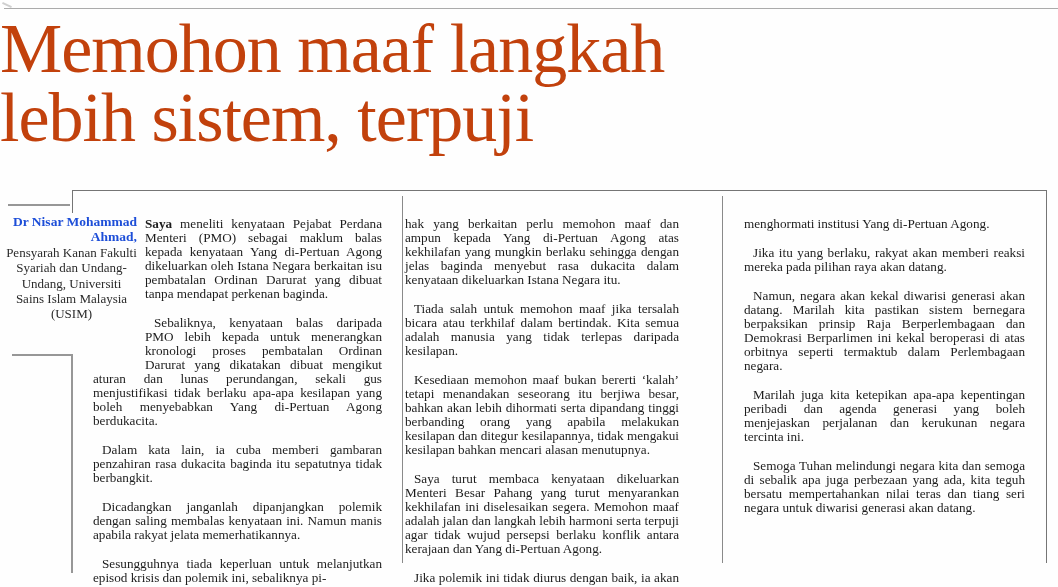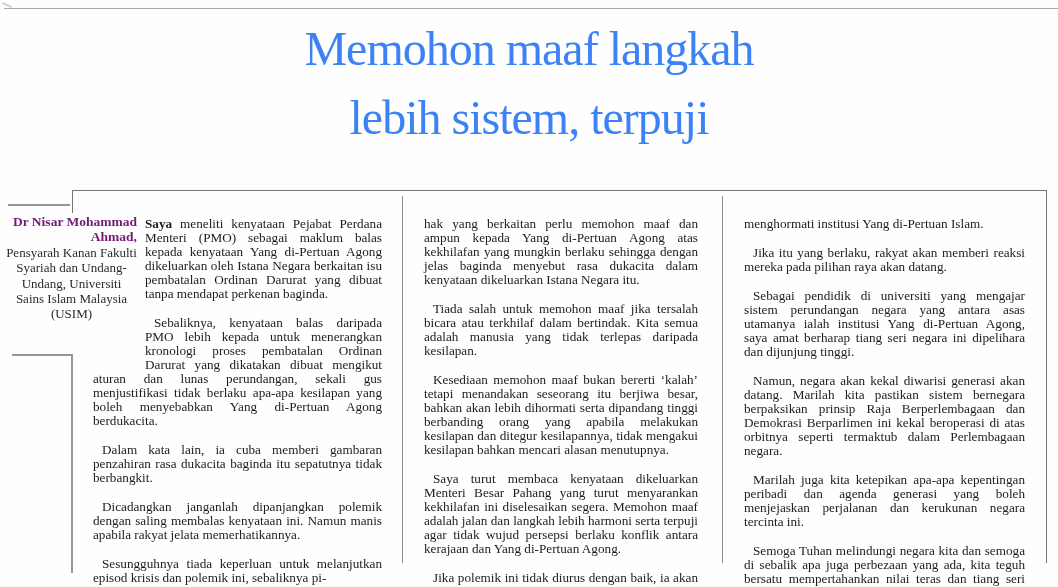--- a/index.html
+++ b/index.html
@@ -9,59 +9,59 @@
     background:#fefefe;
     font-family:"Liberation Serif", serif;
     overflow:hidden;
     margin:0 auto;
   }
   .top-page-rule{position:absolute;top:8px;left:4px;width:1054px;height:1px;background:#ababab;}
   .top-page-nick{position:absolute;top:4px;left:2px;width:10px;height:2px;background:#cfcfcf;transform:rotate(25deg);}
 
   .headline{
     position:absolute;top:14px;left:0;width:100%;
-    text-align:center;
-    font-size:48px;line-height:69px;
-    font-weight:400;color:#3b82f6;
+    text-align:left;
+    font-size:70px;line-height:69px;
+    font-weight:400;color:#c2410c;
     letter-spacing:-1px;
   }
 
   
   .rule{position:absolute;background:#757575;}
   .article-top-rule{top:190px;left:72px;width:975px;height:1px;}
   .article-right-rule{top:190px;left:1046px;width:1px;height:373px;}
   .article-left-tick{top:190px;left:72px;width:1px;height:23px;}
   .gray{background:#979797;}
   .byline-top-rule{top:204px;left:8px;width:62px;height:2px;}
   .bracket-h{top:354px;left:12px;width:60px;height:2px;}
   .bracket-v{top:354px;left:71px;width:2px;height:219px;}
   .col-sep-1{top:196px;left:402px;width:1px;height:367px;background:#8a8a8a;}
   .col-sep-2{top:196px;left:722px;width:1px;height:367px;background:#8a8a8a;}
 
   .byline{
     position:absolute;top:214px;left:6px;width:131px;
     text-align:right;
   }
   .byline-name{
-    color:#701a75;font-weight:bold;
+    color:#1d4ed8;font-weight:bold;
     font-size:13.5px;line-height:15.4px;
   }
   .byline-role{
     color:#2b2b2b;
     font-size:13px;line-height:15.4px;text-align:center;
   }
 
   .col{
     position:absolute;top:202px;
     font-size:13.2px;line-height:14px;
     color:#1c1c1c;
     text-align:justify;
   }
   .col-1{left:78px;width:319px;height:363px;}
-  .col-2{left:409px;width:304px;height:363px;}
+  .col-2{left:390px;width:304px;height:363px;}
   .col-3{left:729px;width:311px;height:363px;}
   .col p{margin:15px;text-indent:9px;}
   .col p.noindent{text-indent:0;}
   .byline-spacer{float:left;width:67px;height:168px;}
 </style>
 </head>
 <body>
 
 <div class="page">
 
@@ -96,21 +96,20 @@
       <p>Sesungguhnya tiada keperluan untuk melanjutkan episod krisis dan polemik ini, sebaliknya pi-</p>
     </div>
   <div class="col col-2">
       <p class="noindent">hak yang berkaitan perlu memohon maaf dan ampun kepada Yang di-Pertuan Agong atas kekhilafan yang mungkin berlaku sehingga dengan jelas baginda menyebut rasa dukacita dalam kenyataan dikeluarkan Istana Negara itu.</p>
       <p>Tiada salah untuk memohon maaf jika tersalah bicara atau terkhilaf dalam bertindak. Kita semua adalah manusia yang tidak terlepas daripada kesilapan.</p>
       <p>Kesediaan memohon maaf bukan bererti ‘kalah’ tetapi menandakan seseorang itu berjiwa besar, bahkan akan lebih dihormati serta dipandang tinggi berbanding orang yang apabila melakukan kesilapan dan ditegur kesilapannya, tidak mengakui kesilapan bahkan mencari alasan menutupnya.</p>
       <p>Saya turut membaca kenyataan dikeluarkan Menteri Besar Pahang yang turut menyarankan kekhilafan ini diselesaikan segera. Memohon maaf adalah jalan dan langkah lebih harmoni serta terpuji agar tidak wujud persepsi berlaku konflik antara kerajaan dan Yang di-Pertuan Agong.</p>
       <p>Jika polemik ini tidak diurus dengan baik, ia akan memberi kesan negatif, bukan sahaja turut hubungan antara kerajaan dan Seri Paduka, tetapi juga kepada pihak yang berkaitan dan parti yang diwakili mereka yang akan dilihat sebagai tidak</p>
     </div>
   <div class="col col-3">
-      <p class="noindent">menghormati institusi Yang di-Pertuan Islam.</p>
+      <p class="noindent">menghormati institusi Yang di-Pertuan Agong.</p>
       <p>Jika itu yang berlaku, rakyat akan memberi reaksi mereka pada pilihan raya akan datang.</p>
-      <p>Sebagai pendidik di universiti yang mengajar sistem perundangan negara yang antara asas utamanya ialah institusi Yang di-Pertuan Agong, saya amat berharap tiang seri negara ini dipelihara dan dijunjung tinggi.</p>
       <p>Namun, negara akan kekal diwarisi generasi akan datang. Marilah kita pastikan sistem bernegara berpaksikan prinsip Raja Berperlembagaan dan Demokrasi Berparlimen ini kekal beroperasi di atas orbitnya seperti termaktub dalam Perlembagaan negara.</p>
       <p>Marilah juga kita ketepikan apa-apa kepentingan peribadi dan agenda generasi yang boleh menjejaskan perjalanan dan kerukunan negara tercinta ini.</p>
       <p>Semoga Tuhan melindungi negara kita dan semoga di sebalik apa juga perbezaan yang ada, kita teguh bersatu mempertahankan nilai teras dan tiang seri negara untuk diwarisi generasi akan datang.</p>
     </div>
 
 </div>
 
 </body></html>

